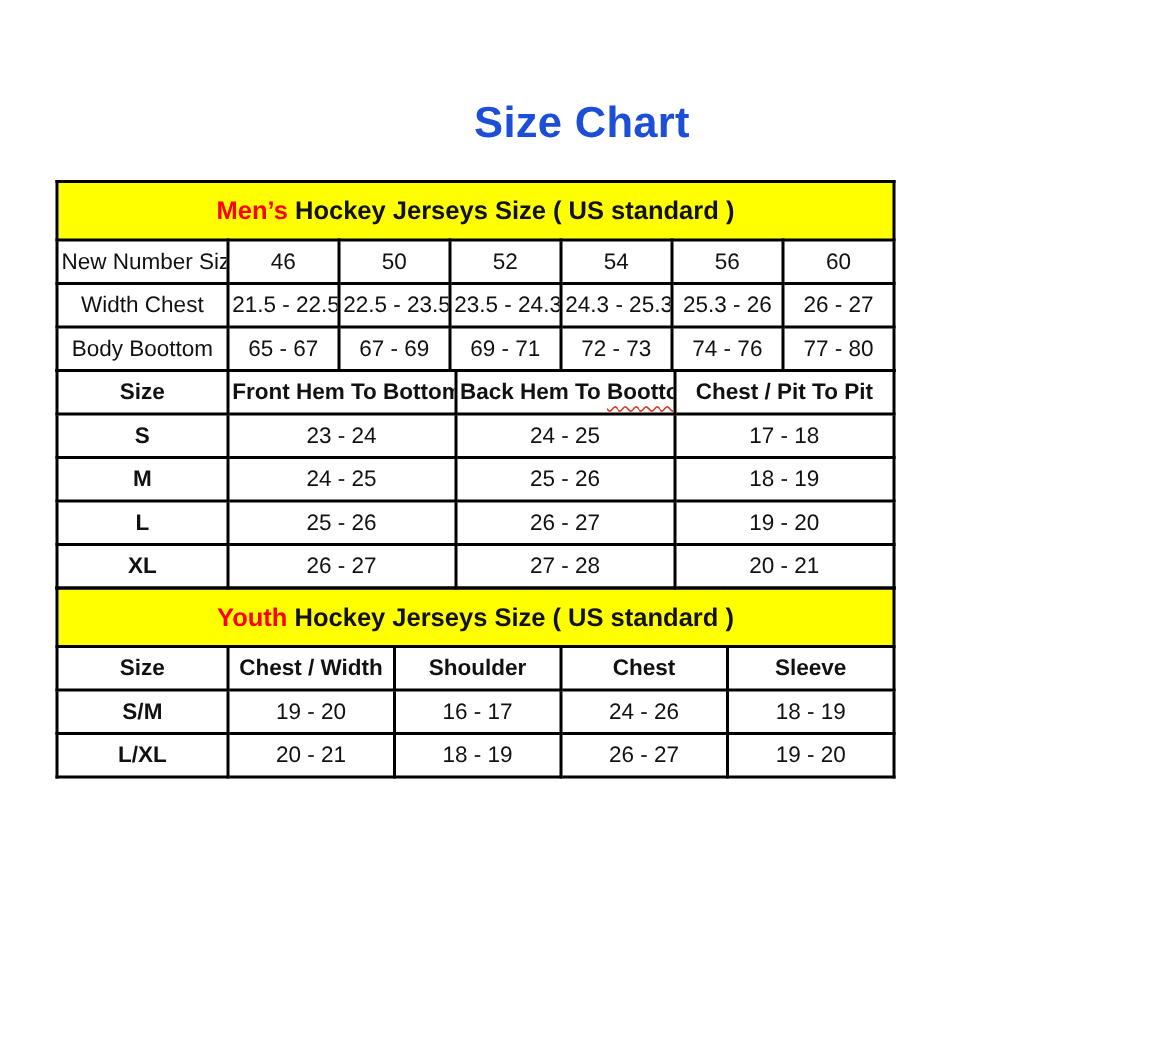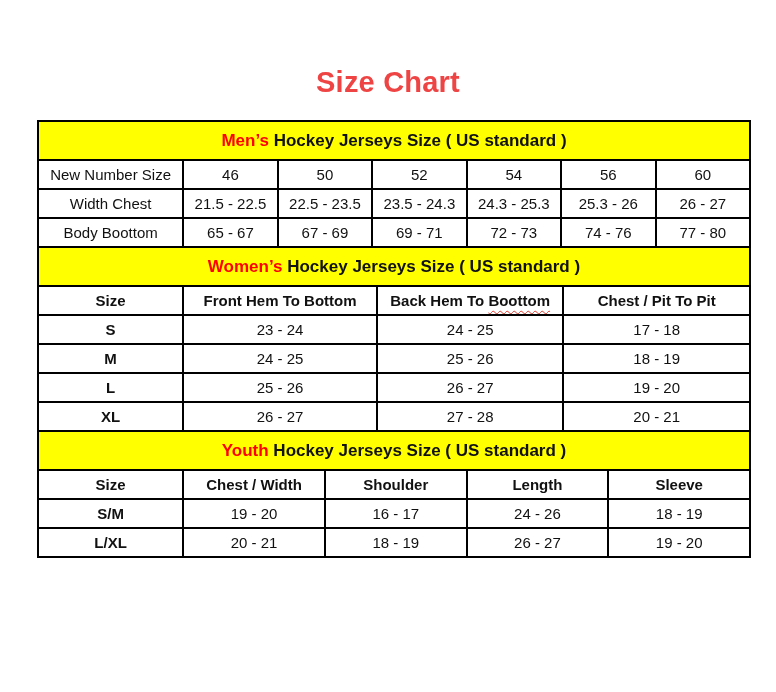--- a/index.html
+++ b/index.html
@@ -12,31 +12,31 @@
     font-family: "Liberation Sans", sans-serif;
     color: #111111;
   }
   .page-title {
     margin: 0;
     padding-top: 66px;
     height: 54px;
     text-align: center;
     font-size: 29px;
     font-weight: bold;
-    color: #ef4444;
+    color: #1d4ed8;
     letter-spacing: 0.2px;
   }
   .tables {
     margin-left: 37px;
     width: 703px;
   }
   table.size-table {
     border-collapse: collapse;
     table-layout: fixed;
-    width: 714px;
+    width: 560px;
   }
   table.size-table + table.size-table {
     margin-top: -2px; 
   }
   td {
     border: 2px solid #000000;
     text-align: center;
     vertical-align: middle;
     padding: 0 2px;
     height: 27px;
@@ -121,23 +121,20 @@
 
   <table class="size-table">
     <colgroup>
         <col class="c-label">
         <col class="c-w1">
         <col class="c-w2">
         <col class="c-w2">
       </colgroup>
     <tbody>
     <tr>
-      <td colspan="4" class="band"><span class="accent">Women’s</span><span> Hockey Jerseys Size ( US standard )</span></td>
-    </tr>
-    <tr>
       <td class="colhead">Size</td>
       <td class="colhead">Front Hem To Bottom</td>
       <td class="colhead"><span>Back Hem To </span><span class="misspelled">Boottom</span></td>
       <td class="colhead">Chest / Pit To Pit</td>
     </tr>
     <tr>
       <td class="rlabel-bold">S</td>
       <td>23 - 24</td>
       <td>24 - 25</td>
       <td>17 - 18</td>
@@ -172,21 +169,21 @@
         <col class="c-y">
       </colgroup>
     <tbody>
     <tr>
       <td colspan="5" class="band"><span class="accent">Youth</span><span> Hockey Jerseys Size ( US standard )</span></td>
     </tr>
     <tr>
       <td class="colhead">Size</td>
       <td class="colhead">Chest / Width</td>
       <td class="colhead">Shoulder</td>
-      <td class="colhead">Length</td>
+      <td class="colhead">Chest</td>
       <td class="colhead">Sleeve</td>
     </tr>
     <tr>
       <td class="rlabel-bold">S/M</td>
       <td>19 - 20</td>
       <td>16 - 17</td>
       <td>24 - 26</td>
       <td>18 - 19</td>
     </tr>
     <tr>

